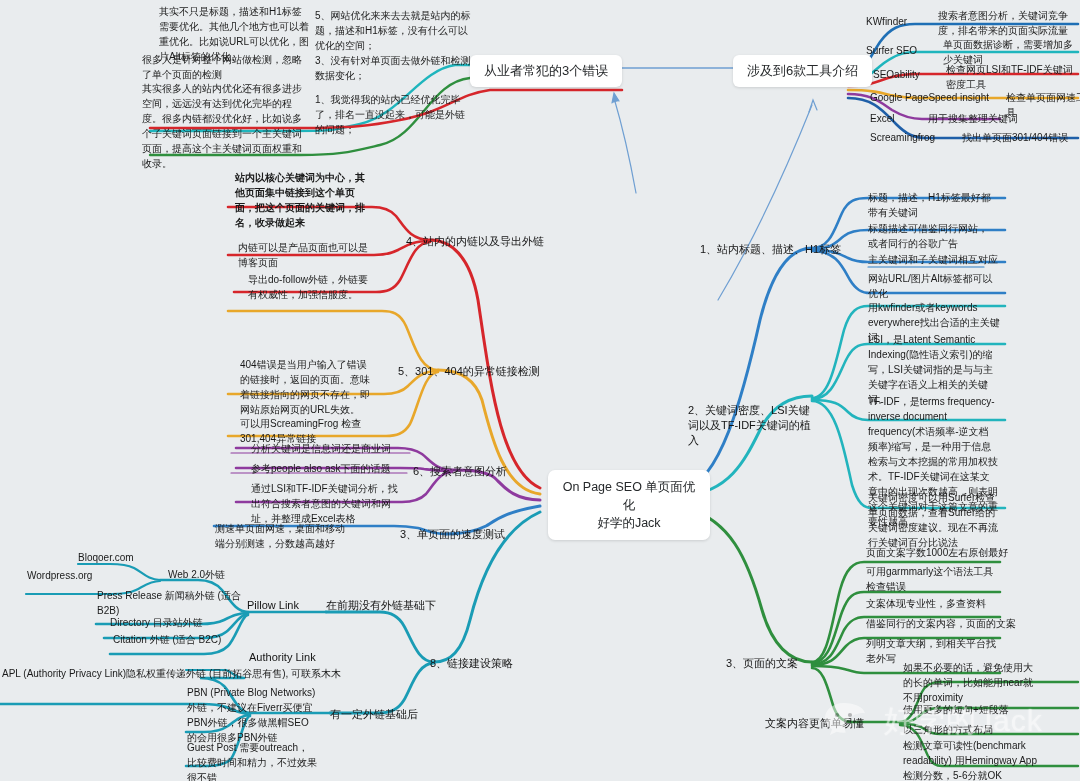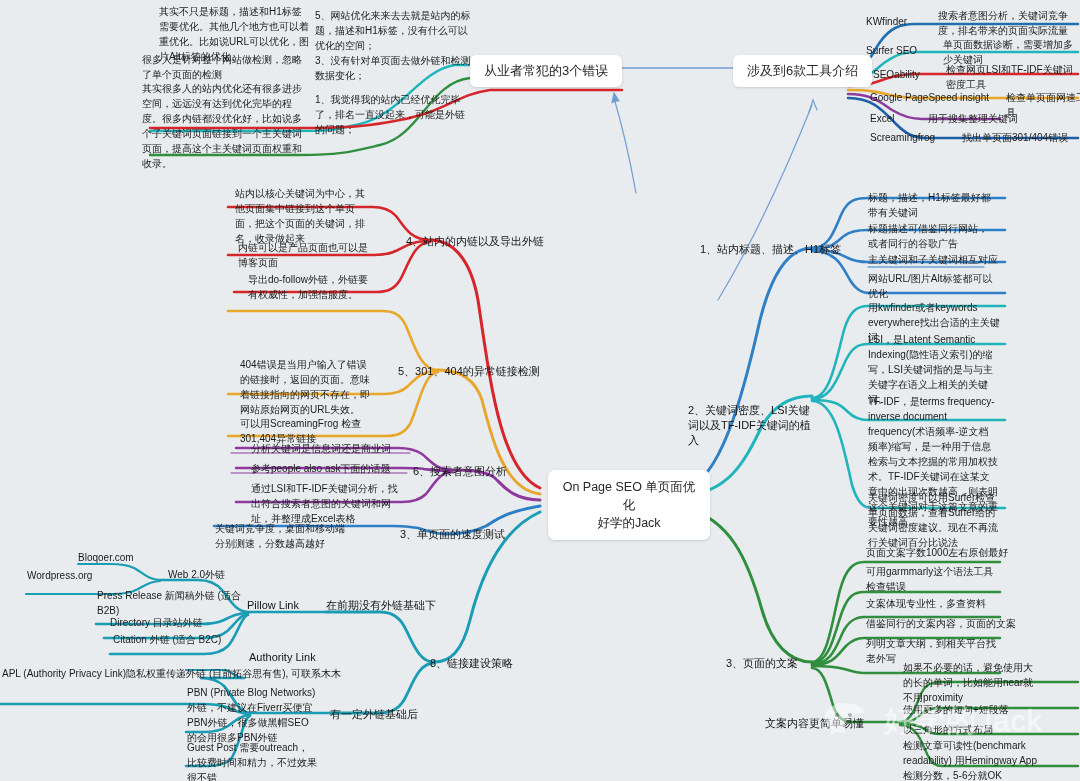--- a/index.html
+++ b/index.html
@@ -205,35 +205,35 @@
   <div class="txt" style="left:866px;top:616px;width:150px;">借鉴同行的文案内容，页面的文案</div>
   <div class="txt" style="left:866px;top:636px;width:130px;">列明文章大纲，到相关平台找老外写</div>
 
   <div class="sub-label" style="left:765px;top:716px;">文案内容更简单易懂</div>
   <div class="txt" style="left:903px;top:660px;width:132px;">如果不必要的话，避免使用大的长的单词，比如能用near就不用proximity</div>
   <div class="txt" style="left:903px;top:702px;width:140px;">使用更多的短句+短段落</div>
   <div class="txt" style="left:903px;top:722px;width:140px;">以三角形的方式布局</div>
   <div class="txt" style="left:903px;top:738px;width:142px;">检测文章可读性(benchmark readability) 用Hemingway App检测分数，5-6分就OK</div>
 
   <div class="branch-label" style="left:400px;top:234px;margin-left:6px;">4、站内的内链以及导出外链</div>
-  <div class="txt" style="left:235px;top:186px;width:135px;">站内以核心关键词为中心，其他页面集中链接到这个单页面，把这个页面的关键词，排名，收录做起来</div>
+  <div class="txt" style="left:235px;top:170px;width:135px;font-weight:bold;">站内以核心关键词为中心，其他页面集中链接到这个单页面，把这个页面的关键词，排名，收录做起来</div>
   <div class="txt" style="left:238px;top:240px;width:132px;">内链可以是产品页面也可以是博客页面</div>
   <div class="txt" style="left:248px;top:272px;width:125px;">导出do-follow外链，外链要有权威性，加强信服度。</div>
 
   <div class="branch-label" style="left:398px;top:364px;">5、301、404的异常链接检测</div>
   <div class="txt" style="left:240px;top:357px;width:130px;">404错误是当用户输入了错误的链接时，返回的页面。意味着链接指向的网页不存在，即网站原始网页的URL失效。</div>
   <div class="txt" style="left:240px;top:416px;width:133px;">可以用ScreamingFrog 检查301,404异常链接</div>
 
   <div class="branch-label" style="left:413px;top:464px;">6、搜索者意图分析</div>
   <div class="txt" style="left:251px;top:441px;width:170px;white-space:nowrap;">分析关键词是信息词还是商业词</div>
   <div class="txt" style="left:251px;top:461px;width:170px;white-space:nowrap;">参考people also ask下面的话题</div>
   <div class="txt" style="left:251px;top:481px;width:150px;">通过LSI和TF-IDF关键词分析，找出符合搜索者意图的关键词和网址，并整理成Excel表格</div>
 
   <div class="branch-label" style="left:400px;top:527px;">3、单页面的速度测试</div>
-  <div class="txt" style="left:215px;top:521px;width:135px;">关键词竞争度，桌面和移动端分别测速，分数越高越好</div>
+  <div class="txt" style="left:215px;top:521px;width:135px;">测速单页面网速，桌面和移动端分别测速，分数越高越好</div>
 
   <div class="branch-label" style="left:430px;top:656px;">8、链接建设策略</div>
 
   <div class="sub-label" style="left:326px;top:598px;">在前期没有外链基础下</div>
   <div class="sub-label" style="left:247px;top:598px;">Pillow Link</div>
   <div class="txt" style="left:168px;top:567px;width:90px;white-space:nowrap;">Web 2.0外链</div>
   <div class="txt" style="left:78px;top:550px;width:100px;white-space:nowrap;">Bloqoer.com</div>
   <div class="txt" style="left:27px;top:568px;width:110px;white-space:nowrap;">Wordpress.org</div>
   <div class="txt" style="left:97px;top:588px;width:150px;">Press Release 新闻稿外链 (适合 B2B)</div>
   <div class="txt" style="left:110px;top:615px;width:150px;white-space:nowrap;">Directory 目录站外链</div>

